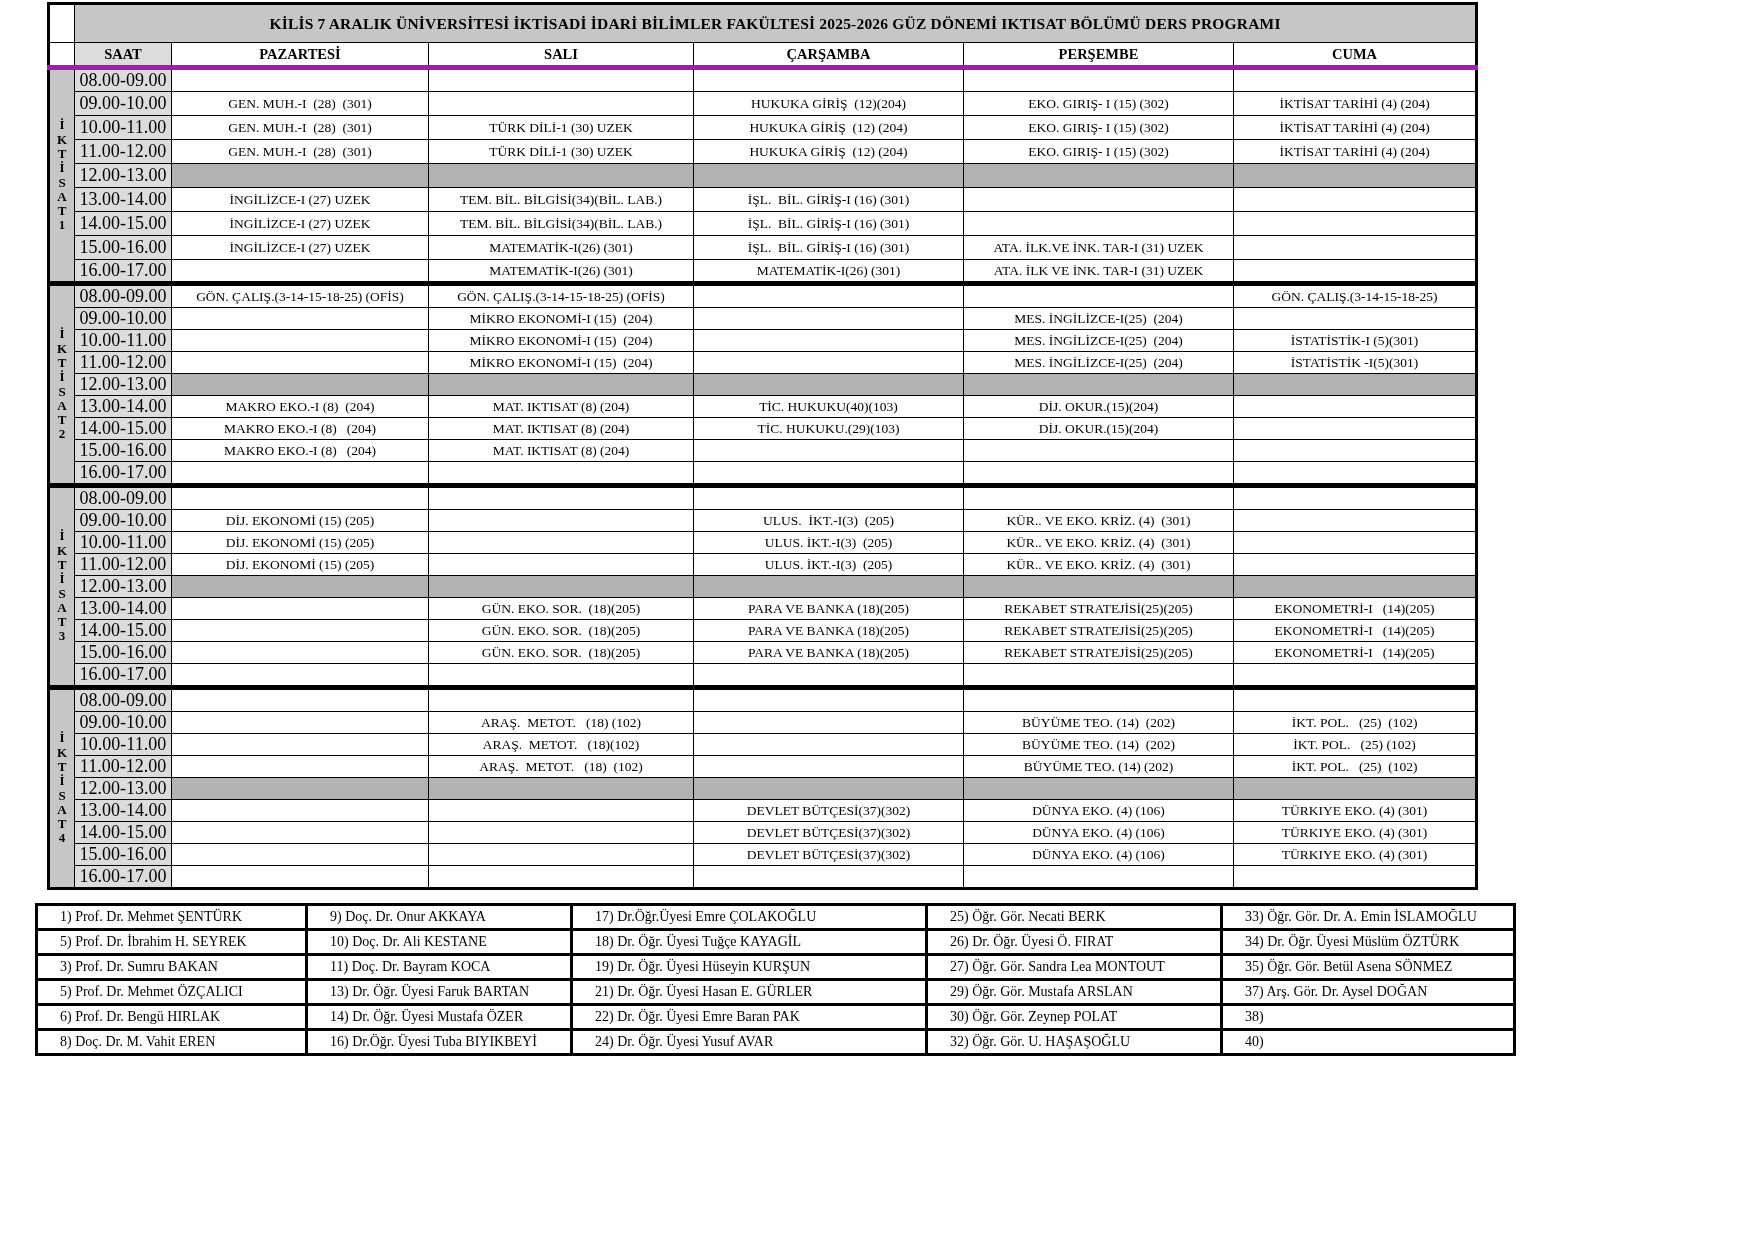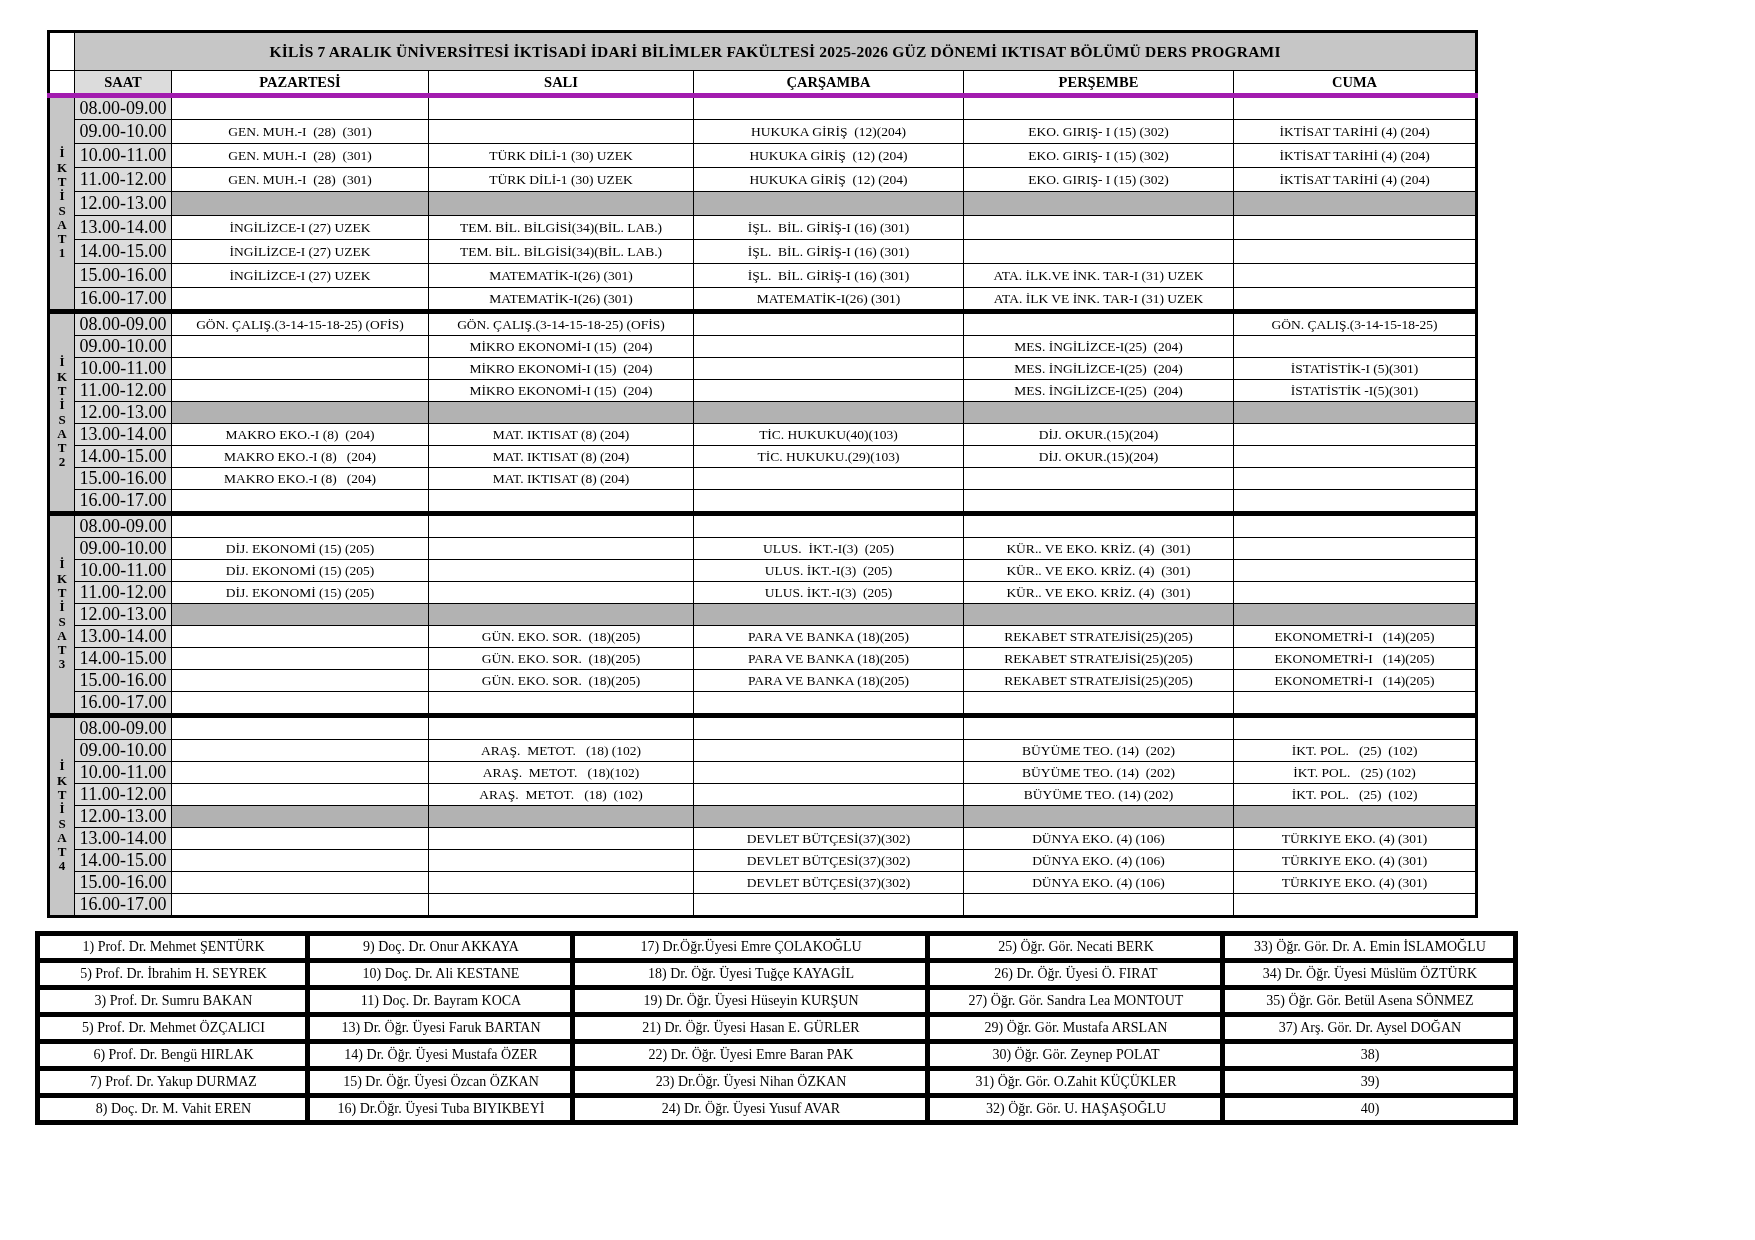--- a/index.html
+++ b/index.html
@@ -12,21 +12,21 @@
   body{
     width:1755px;height:1240px;overflow:hidden;background:#ffffff;
     font-family:"Liberation Serif", serif;color:#000;
   }
   .page{position:relative;width:1755px;height:1240px;background:#ffffff;}
 
   table{border-collapse:collapse;}
 
   
   .schedule{
-    margin:30px 0 0 47px;
+    margin:2px 0 0 47px;
     width:1431px;
     table-layout:fixed;
     border:3px solid #000;
   }
   .schedule td{
     border:1px solid #000;
     overflow:hidden;
     text-align:center;
     vertical-align:middle;
     padding:0 2px;
@@ -74,25 +74,25 @@
   tr.lunch td.day-cell{background:var(--lunch-bg);}
 
   
   .legend{
     margin:13px 0 0 35px;
     width:1478px;
     table-layout:fixed;
     border:2px solid #000;
   }
   .legend td{
-    border:5px solid #000000;
+    border:3px solid #000000;
     font-size:14px;
     height:20px;
-    text-align:center;
-    padding:1px 4px 1px 6px;
+    text-align:left;
+    padding:1px 4px 1px 22px;
     white-space:nowrap;
     overflow:hidden;
   }
 </style>
 </head>
 <body>
 
 <div class="page">
 
   <table class="schedule">
@@ -493,27 +493,20 @@
           <td>37)  Arş. Gör. Dr. Aysel DOĞAN</td>
         </tr>
         <tr>
           <td>6) Prof. Dr.  Bengü HIRLAK</td>
           <td>14) Dr. Öğr. Üyesi Mustafa ÖZER</td>
           <td>22) Dr. Öğr. Üyesi Emre Baran PAK</td>
           <td>30) Öğr. Gör. Zeynep POLAT</td>
           <td>38)</td>
         </tr>
         <tr>
-          <td>7) Prof. Dr. Yakup DURMAZ</td>
-          <td>15) Dr. Öğr. Üyesi Özcan ÖZKAN</td>
-          <td>23) Dr.Öğr. Üyesi Nihan ÖZKAN</td>
-          <td>31) Öğr. Gör. O.Zahit KÜÇÜKLER</td>
-          <td>39)</td>
-        </tr>
-        <tr>
           <td>8) Doç. Dr. M. Vahit EREN</td>
           <td>16) Dr.Öğr. Üyesi Tuba BIYIKBEYİ</td>
           <td>24) Dr. Öğr. Üyesi Yusuf AVAR</td>
           <td>32) Öğr. Gör. U. HAŞAŞOĞLU</td>
           <td>40)</td>
         </tr>
       </tbody>
   </table>
 
 </div>

